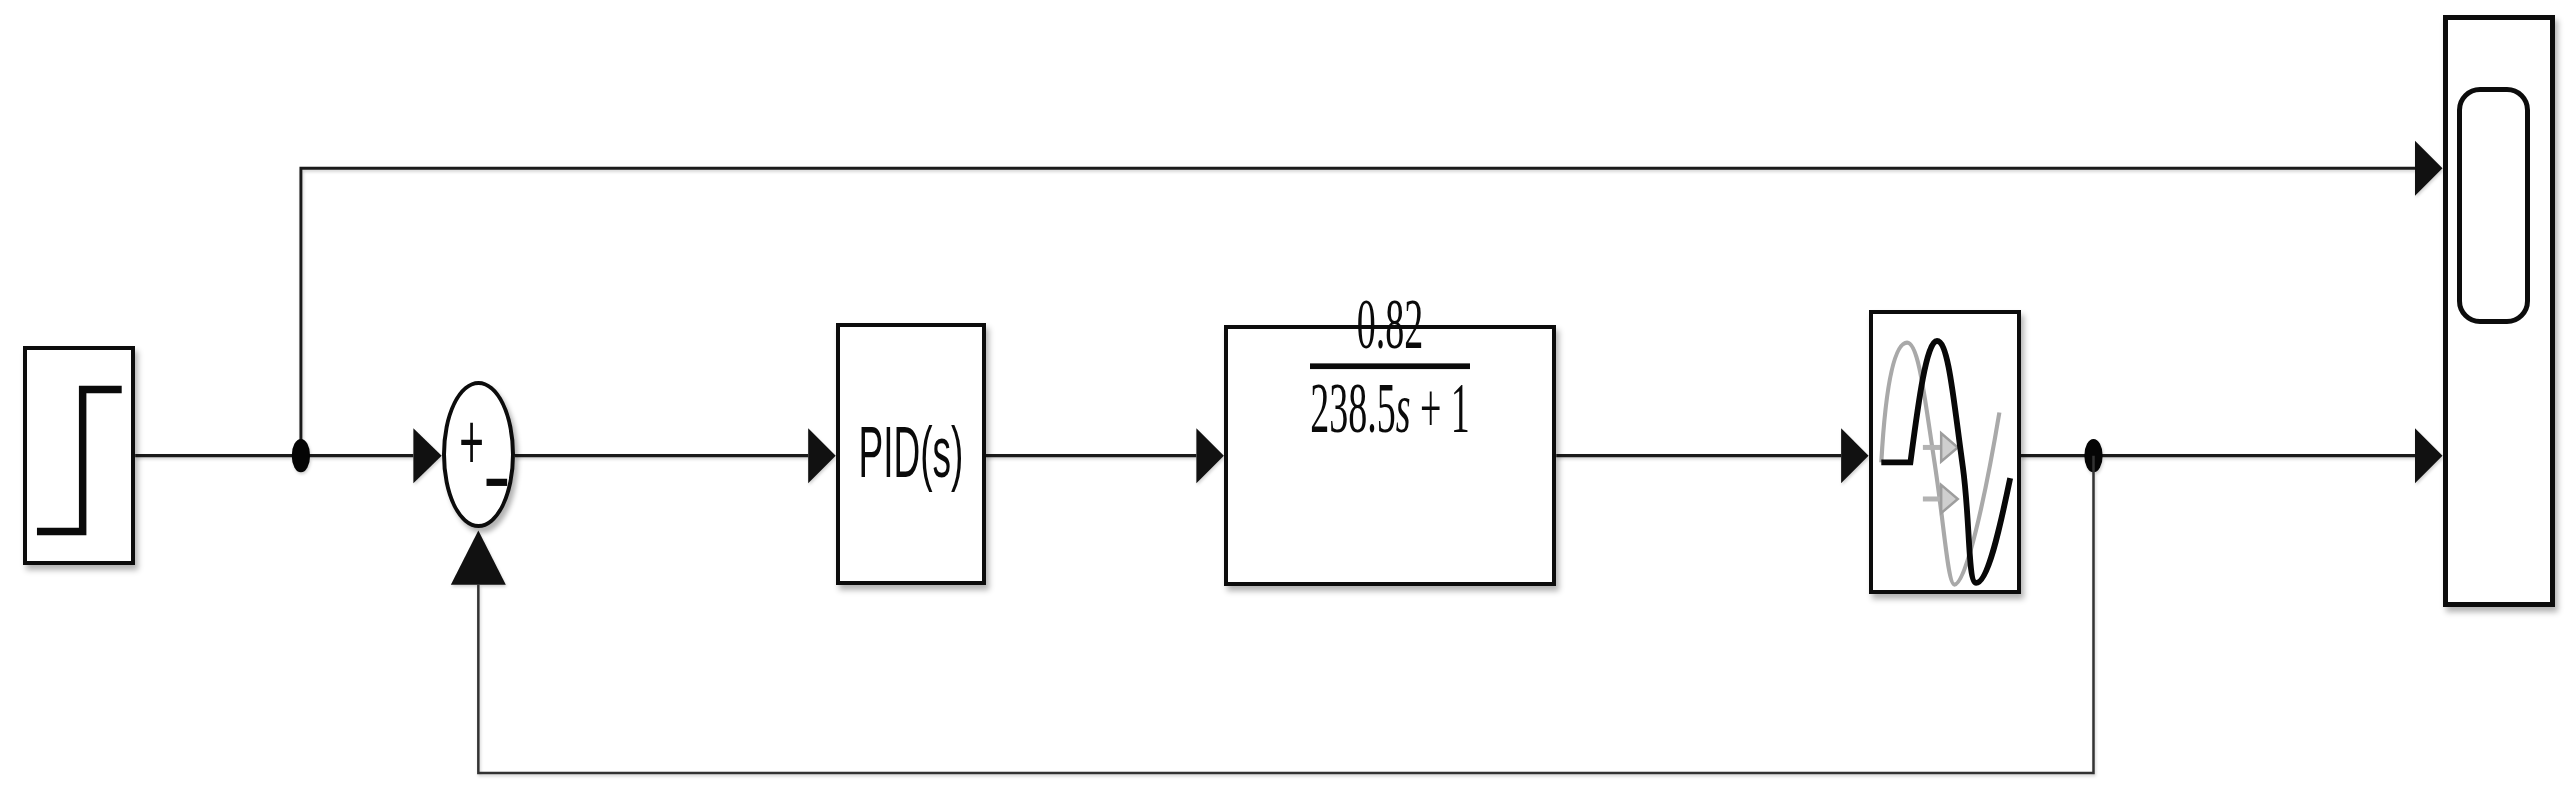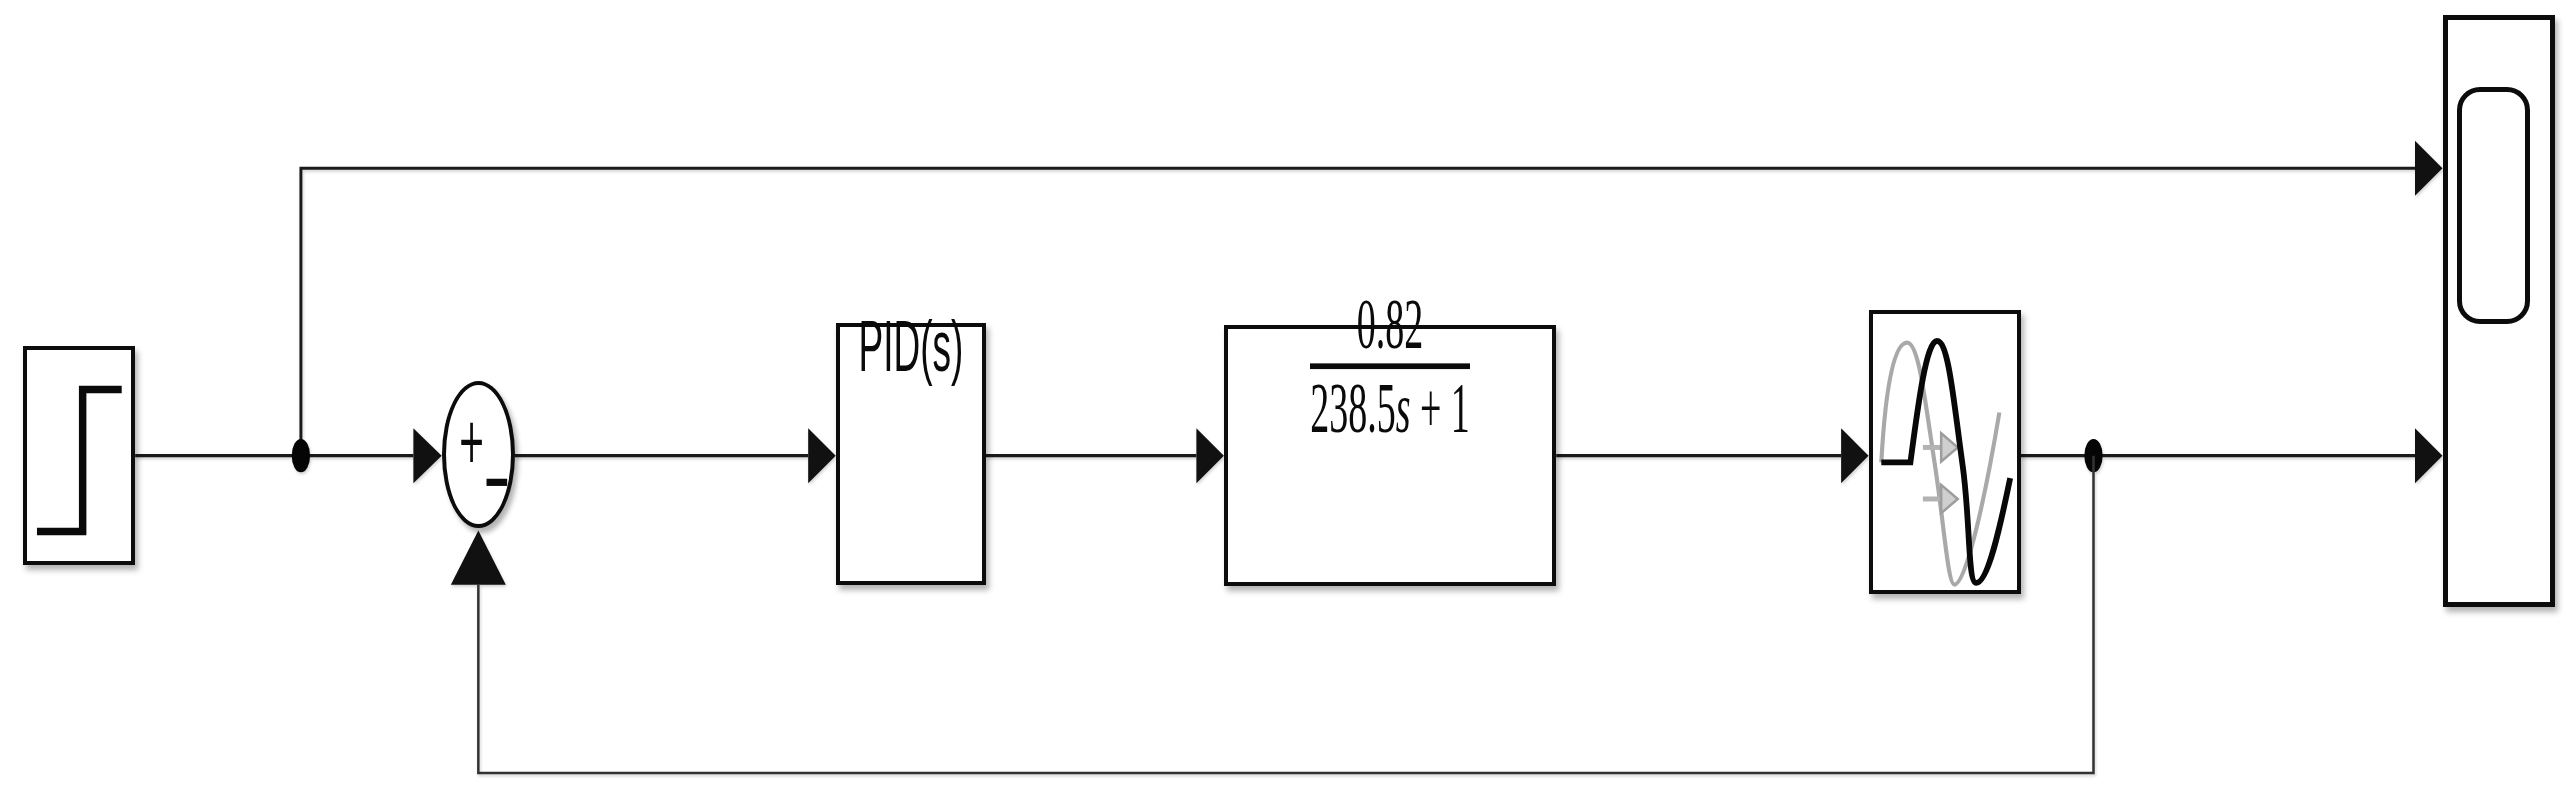--- a/index.html
+++ b/index.html
@@ -35,21 +35,21 @@
     font-size:33px;line-height:38px;
     color:#0a0a0a;
     transform:scaleY(1.9);
     transform-origin:center;
   }
   .sum-plus{left:11.7px;top:37px;}
   .sum-minus{left:37px;top:77px;font-weight:bold;}
   
   .pid-block{
     left:836px;top:323px;width:150px;height:262px;
-    display:flex;align-items:flex-start;justify-content:center;
+    display:flex;align-items:center;justify-content:center;
   }
   .pid-label{
     font-size:37px;color:#0a0a0a;letter-spacing:0px;
     transform:scaleY(1.95);transform-origin:center;
     white-space:nowrap;
   }
   
   .tf-block{
     left:1224px;top:325px;width:332px;height:261px;
     display:flex;align-items:flex-start;justify-content:center;

